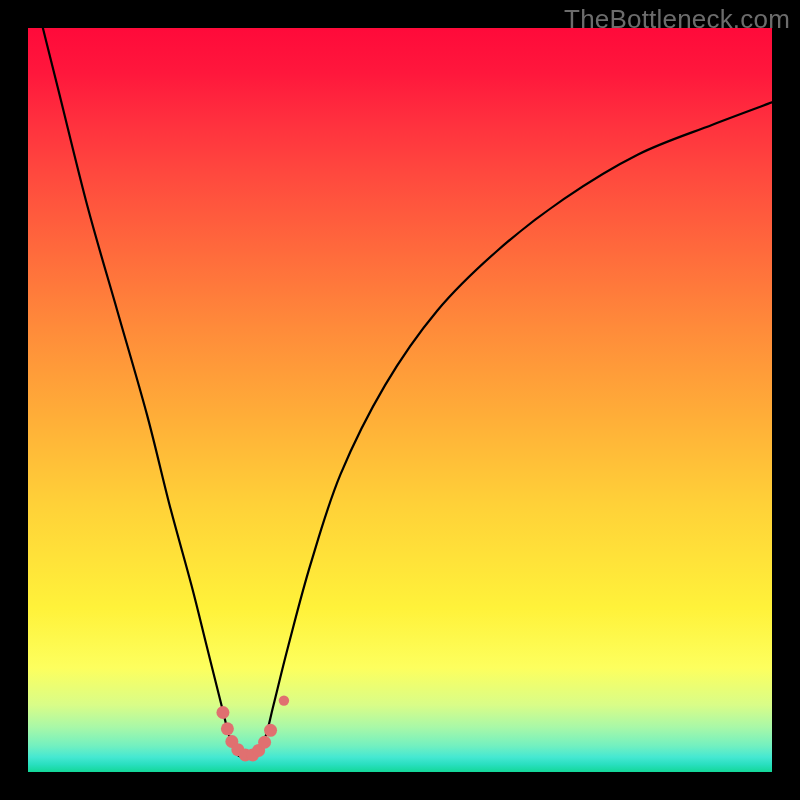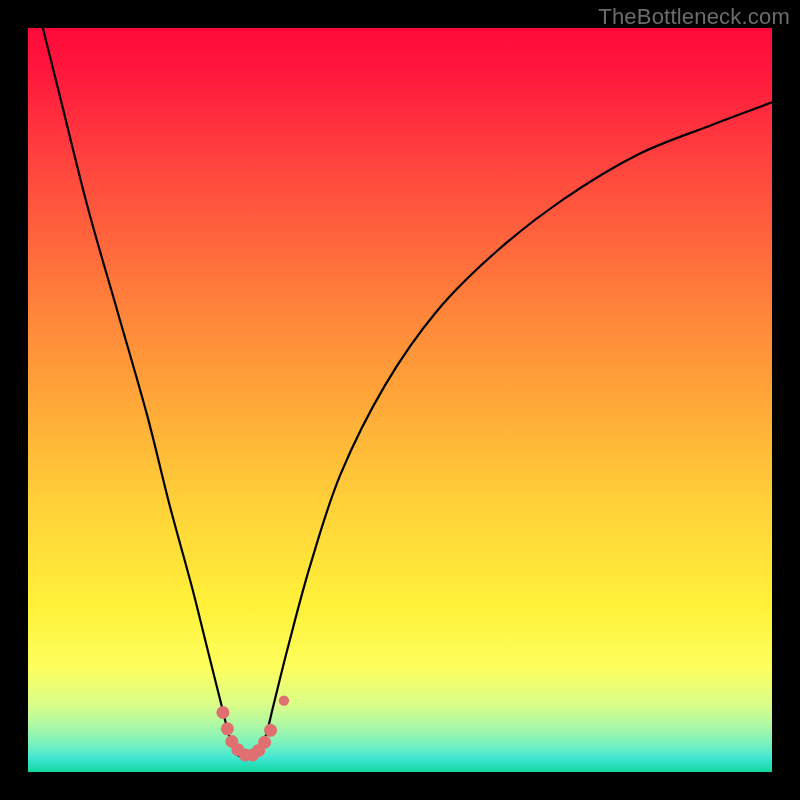--- a/index.html
+++ b/index.html
@@ -51,21 +51,21 @@
       #45e8d2 98%,
       #29dfbf 99%,
       #13d898 100%
     );
   }
   .watermark {
     position: absolute;
     top: 4px;
     right: 10px;
     color: #6c6c6c;
-    font-size: 22px;
+    font-size: 26px;
     font-weight: 500;
     -webkit-user-select: none;
     user-select: none;
     letter-spacing: 0.2px;
   }
   svg.curve {
     position: absolute;
     top: 0;
     left: 0;
     width: 100%;

